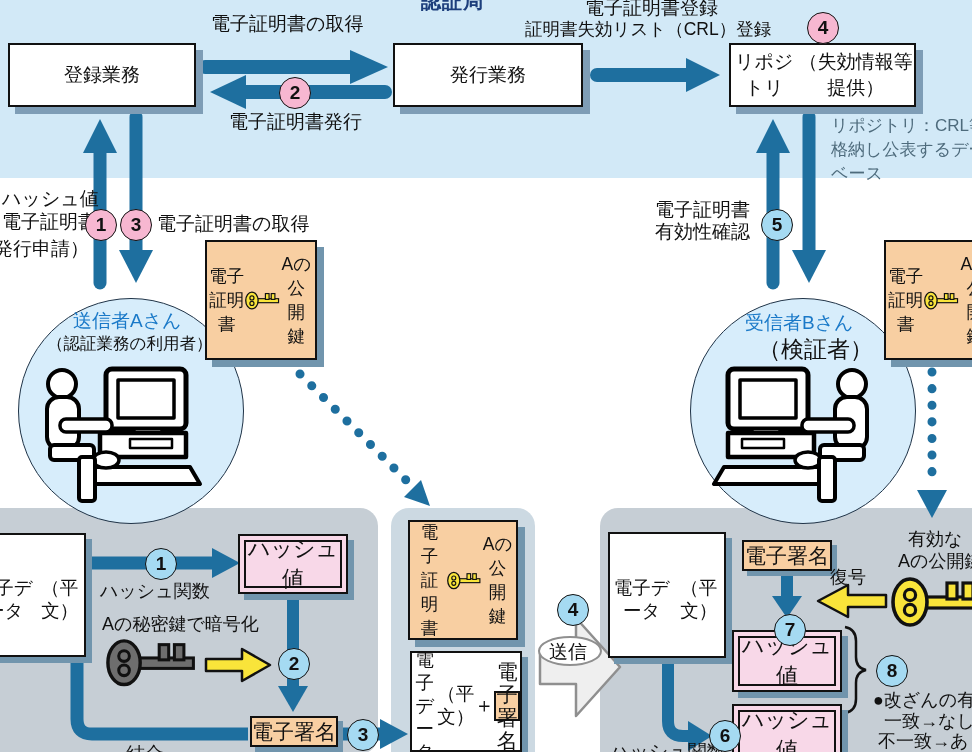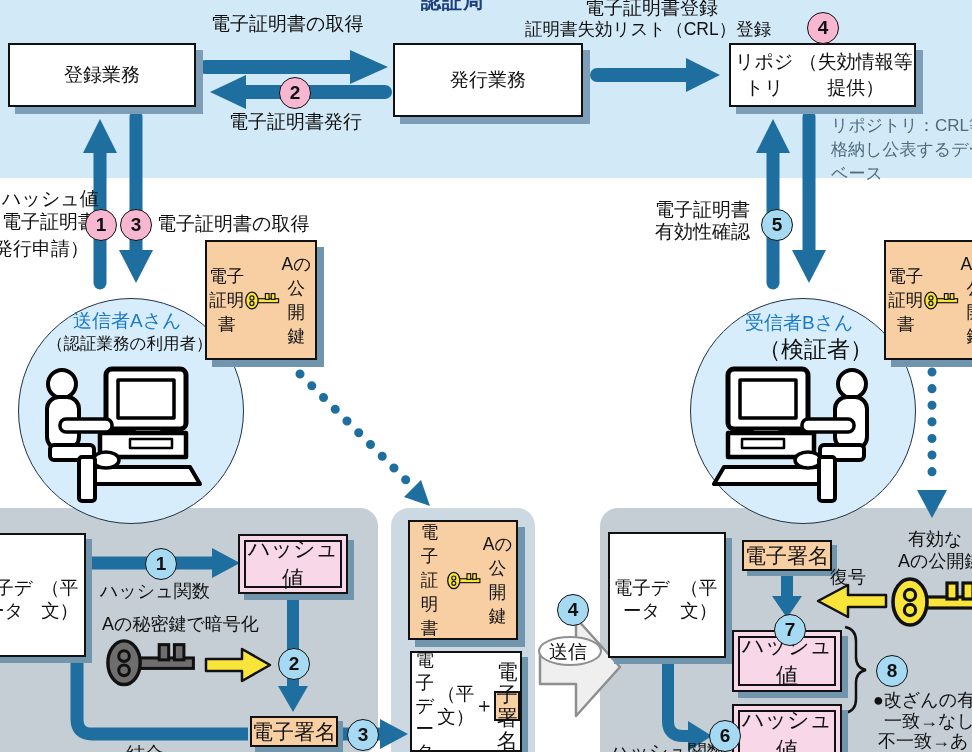--- a/index.html
+++ b/index.html
@@ -163,21 +163,21 @@
 
 <div class="abs lbl navy" style="left:421px;top:-10px;letter-spacing:1px">認証局</div>
 <div class="abs lbl" style="left:211px;top:13px">電子証明書の取得</div>
 <div class="abs lbl" style="left:229px;top:111px">電子証明書発行</div>
 <div class="abs lbl" style="left:585px;top:-3px">電子証明書登録</div>
 <div class="abs lbl" style="left:525px;top:19px;font-size:17.5px">証明書失効リスト（CRL）登録</div>
 
 <div class="abs box" style="left:8px;top:43px;width:188px;height:64px">
   <div>登録業務</div>
 </div>
-<div class="abs box" style="left:393px;top:43px;width:190px;height:74px">
+<div class="abs box" style="left:393px;top:43px;width:190px;height:64px">
   <div>発行業務</div>
 </div>
 <div class="abs box" style="left:729px;top:43px;width:187px;height:64px">
   <div>リポジトリ</div>
   <div>（失効情報等提供）</div>
 </div>
 
 <div class="abs note" style="left:831px;top:114px">
   <div>リポジトリ：CRL等を</div>
   <div>格納し公表するデータ</div>

